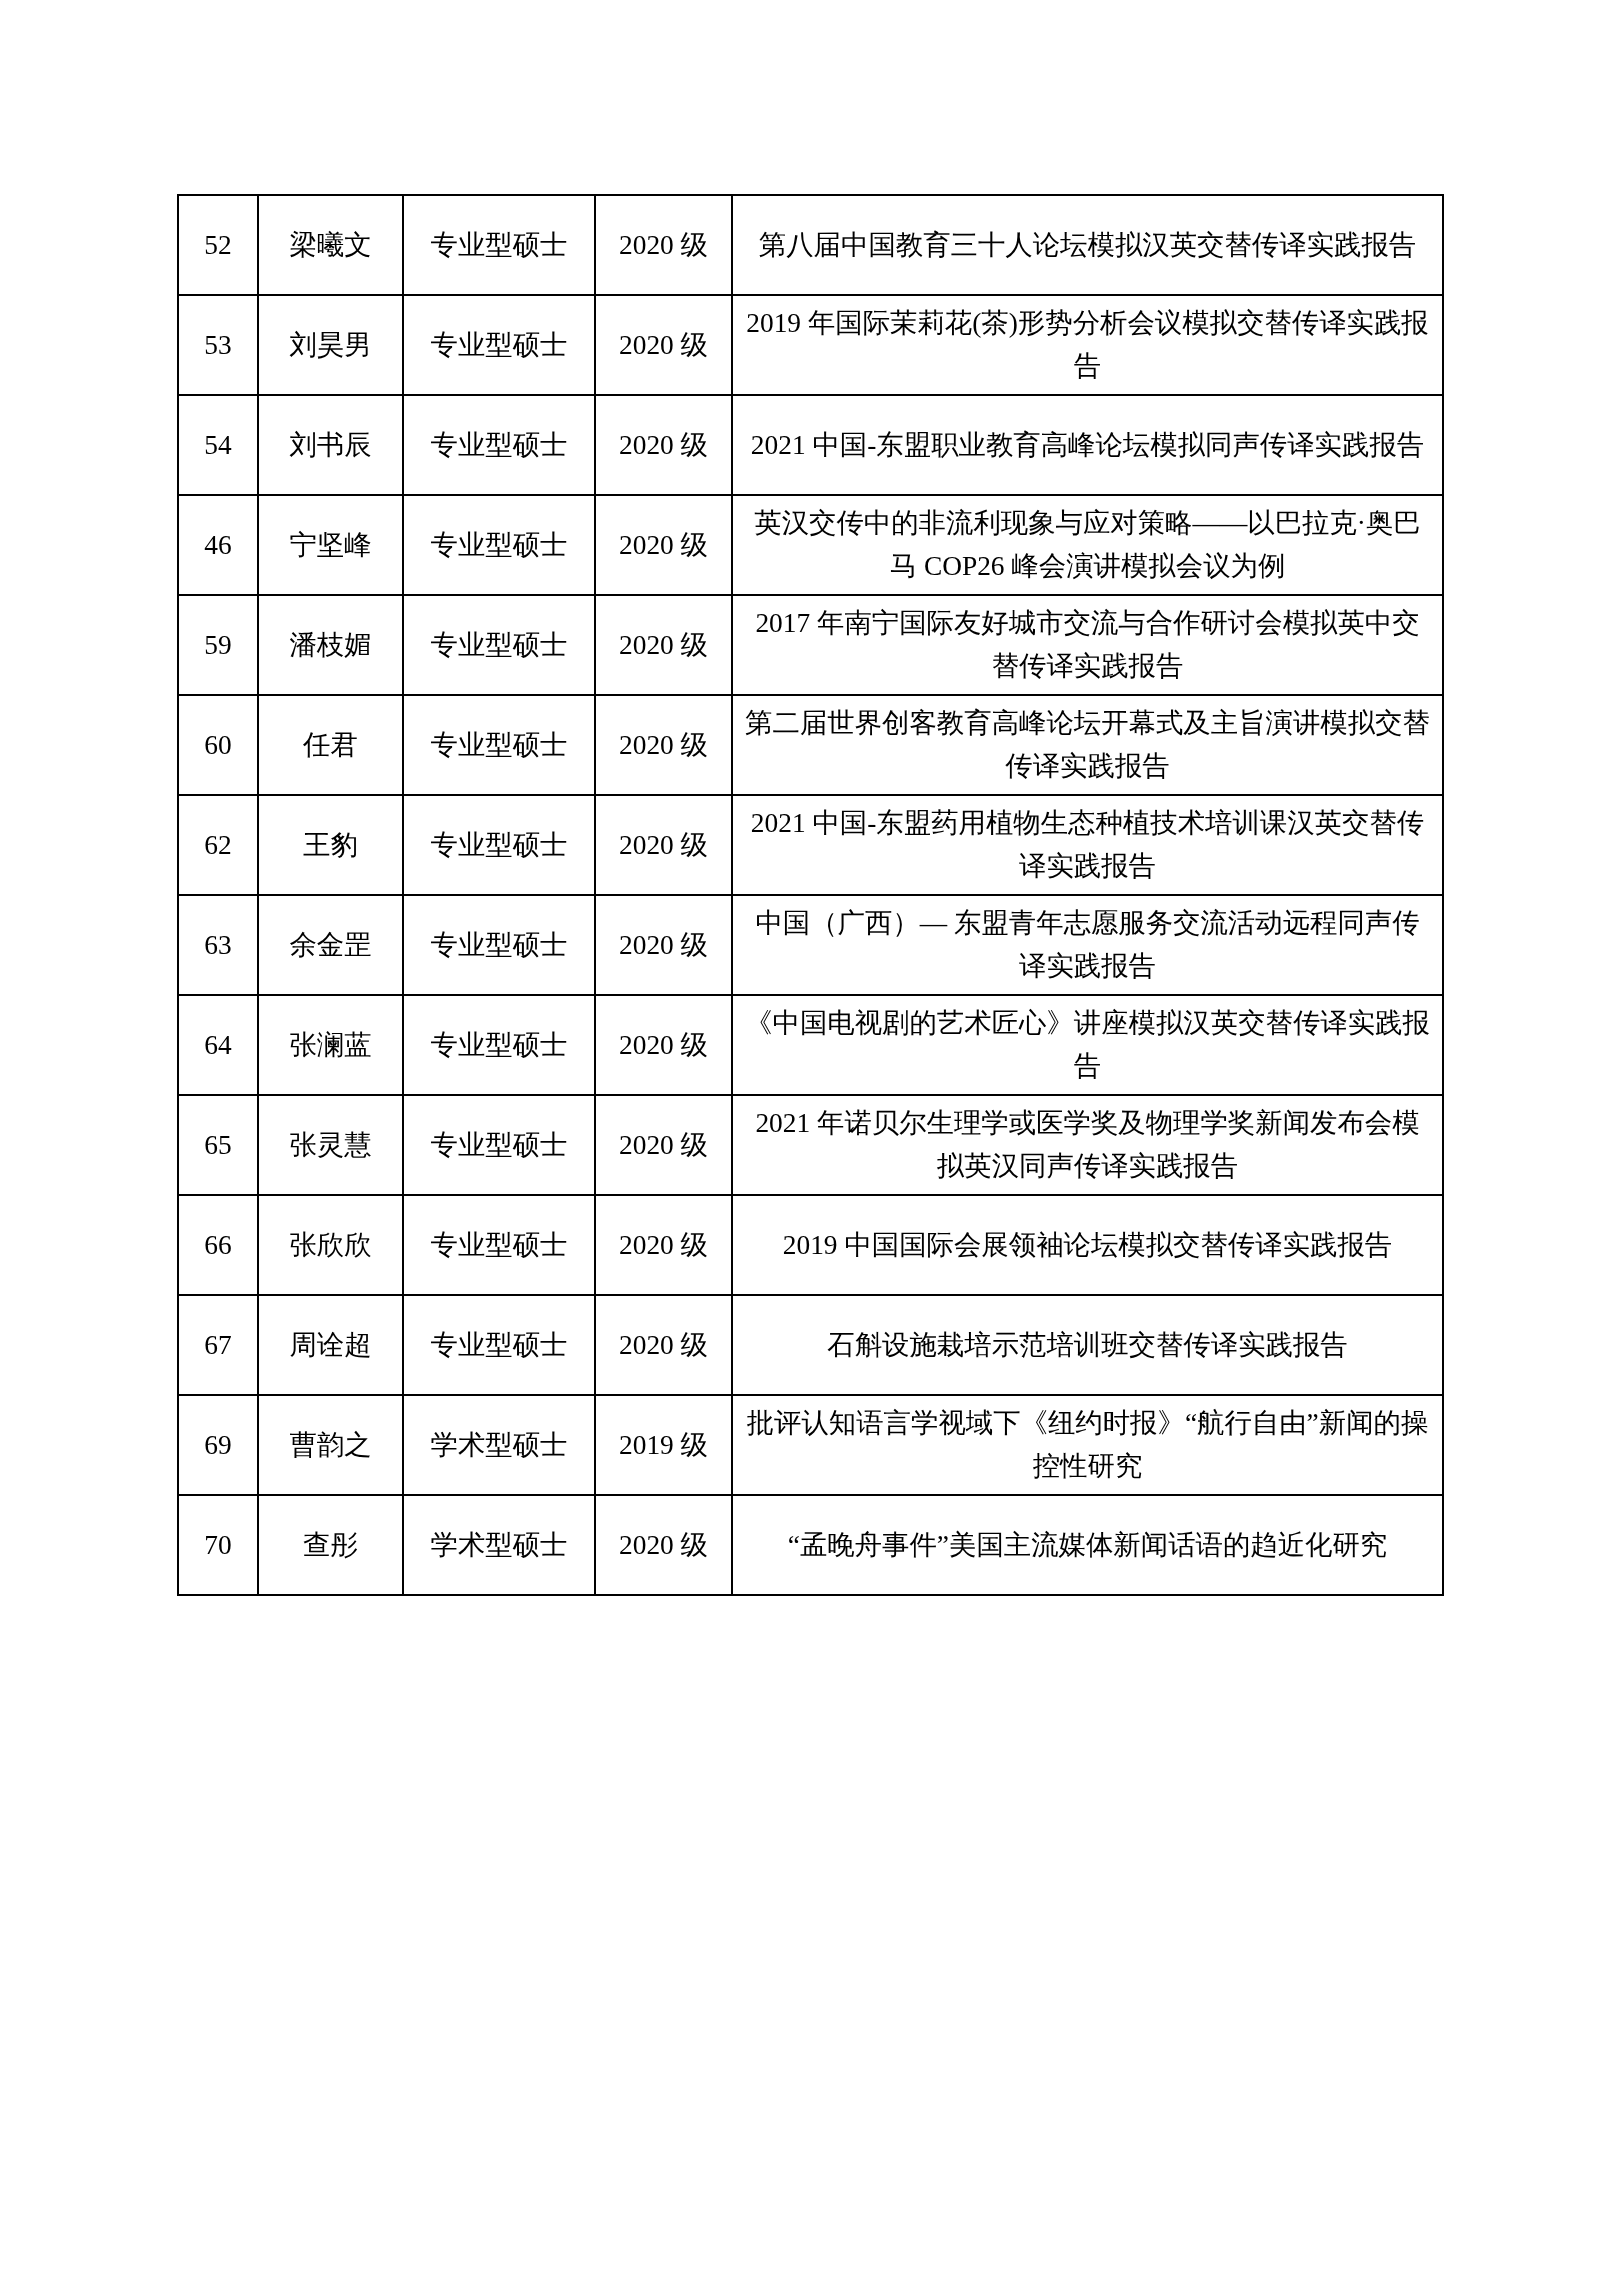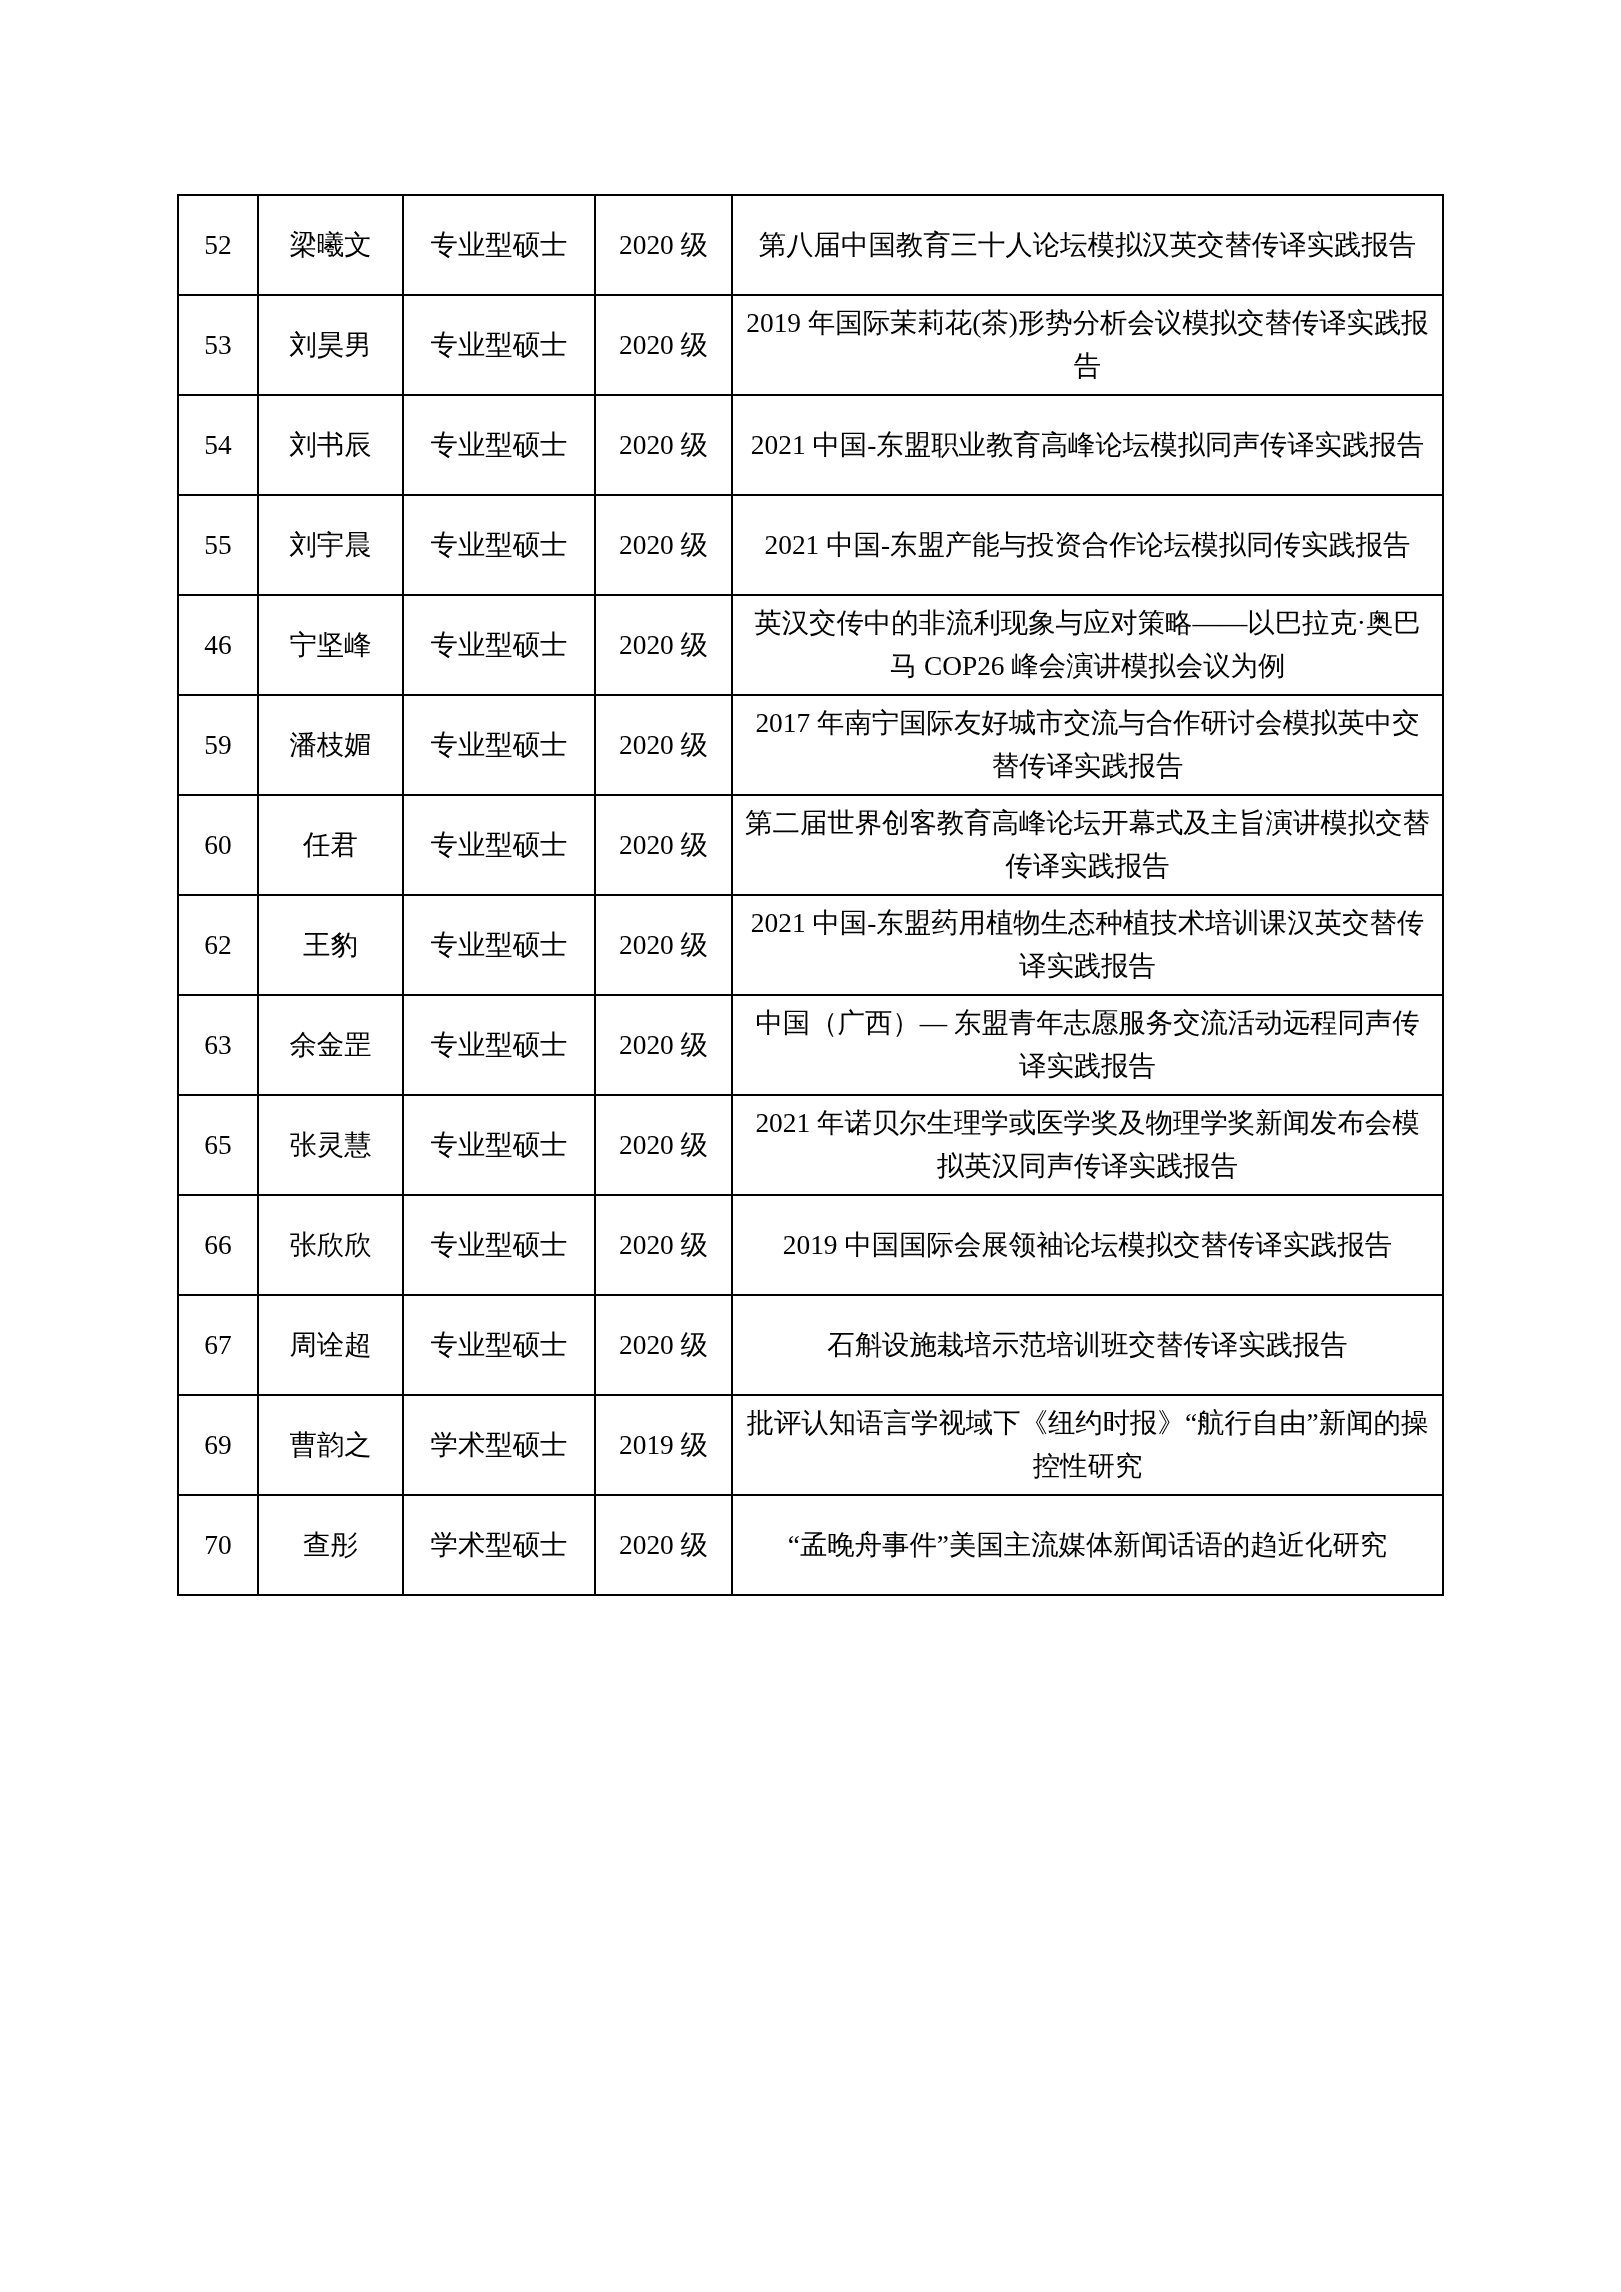--- a/index.html
+++ b/index.html
@@ -78,27 +78,20 @@
           <td class="col-title">2019 年国际茉莉花(茶)形势分析会议模拟交替传译实践报告</td>
         </tr>
         <tr>
           <td class="col-number">54</td>
           <td class="col-name">刘书辰</td>
           <td class="col-degree">专业型硕士</td>
           <td class="col-grade">2020 级</td>
           <td class="col-title">2021 中国-东盟职业教育高峰论坛模拟同声传译实践报告</td>
         </tr>
         <tr>
-          <td class="col-number">55</td>
-          <td class="col-name">刘宇晨</td>
-          <td class="col-degree">专业型硕士</td>
-          <td class="col-grade">2020 级</td>
-          <td class="col-title">2021 中国-东盟产能与投资合作论坛模拟同传实践报告</td>
-        </tr>
-        <tr>
           <td class="col-number">46</td>
           <td class="col-name">宁坚峰</td>
           <td class="col-degree">专业型硕士</td>
           <td class="col-grade">2020 级</td>
           <td class="col-title">英汉交传中的非流利现象与应对策略——以巴拉克·奥巴马 COP26 峰会演讲模拟会议为例</td>
         </tr>
         <tr>
           <td class="col-number">59</td>
           <td class="col-name">潘枝媚</td>
           <td class="col-degree">专业型硕士</td>
@@ -118,20 +111,27 @@
           <td class="col-degree">专业型硕士</td>
           <td class="col-grade">2020 级</td>
           <td class="col-title">2021 中国-东盟药用植物生态种植技术培训课汉英交替传译实践报告</td>
         </tr>
         <tr>
           <td class="col-number">63</td>
           <td class="col-name">余金罡</td>
           <td class="col-degree">专业型硕士</td>
           <td class="col-grade">2020 级</td>
           <td class="col-title">中国（广西）— 东盟青年志愿服务交流活动远程同声传译实践报告</td>
+        </tr>
+        <tr>
+          <td class="col-number">64</td>
+          <td class="col-name">张澜蓝</td>
+          <td class="col-degree">专业型硕士</td>
+          <td class="col-grade">2020 级</td>
+          <td class="col-title">《中国电视剧的艺术匠心》讲座模拟汉英交替传译实践报告</td>
         </tr>
         <tr>
           <td class="col-number">65</td>
           <td class="col-name">张灵慧</td>
           <td class="col-degree">专业型硕士</td>
           <td class="col-grade">2020 级</td>
           <td class="col-title">2021 年诺贝尔生理学或医学奖及物理学奖新闻发布会模拟英汉同声传译实践报告</td>
         </tr>
         <tr>
           <td class="col-number">66</td>

